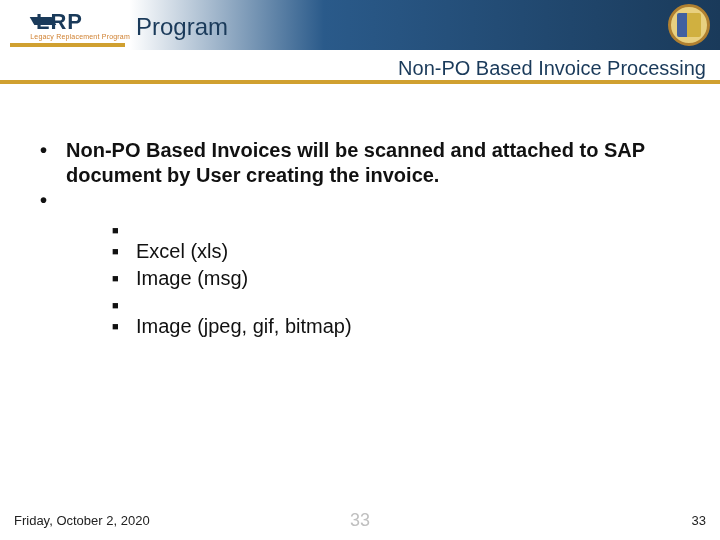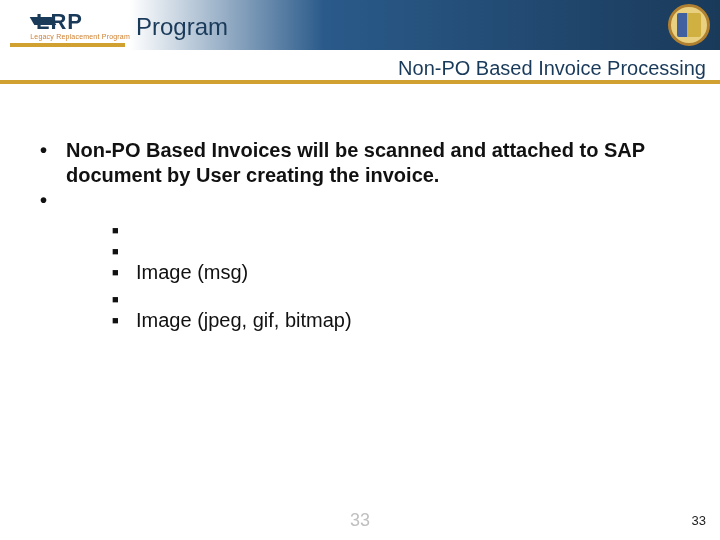--- a/index.html
+++ b/index.html
@@ -180,31 +180,33 @@
     <li class="bullet-item">
       <span class="bullet-mark">•</span>
     </li>
   </ul>
   <ul class="sub-list">
     <li class="sub-item">
       <span class="sub-mark">■</span>
     </li>
     <li class="sub-item">
       <span class="sub-mark">■</span>
+      <span>Excel (xls)</span>
     </li>
     <li class="sub-item">
       <span class="sub-mark">■</span>
       <span>Image (msg)</span>
     </li>
     <li class="sub-item">
       <span class="sub-mark">■</span>
     </li>
     <li class="sub-item">
       <span class="sub-mark">■</span>
       <span>Image (jpeg, gif, bitmap)</span>
     </li>
   </ul>
 </div>
 
 <div class="footer">
+  <span>Friday, October 2, 2020</span>
   <span class="footer-center">33</span>
   <span class="footer-right">33</span>
 </div>
 
 </body></html>

